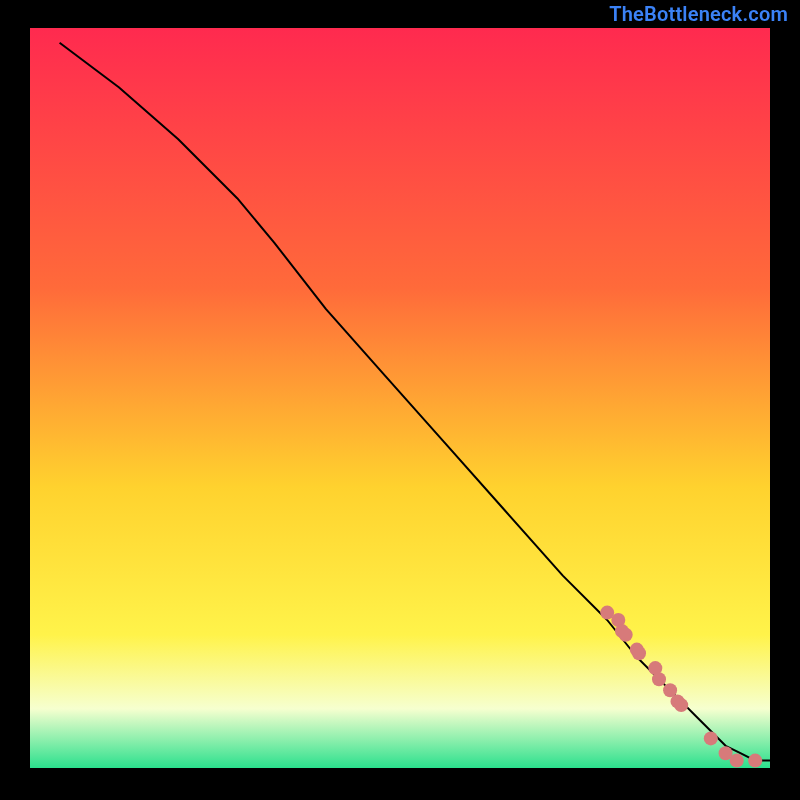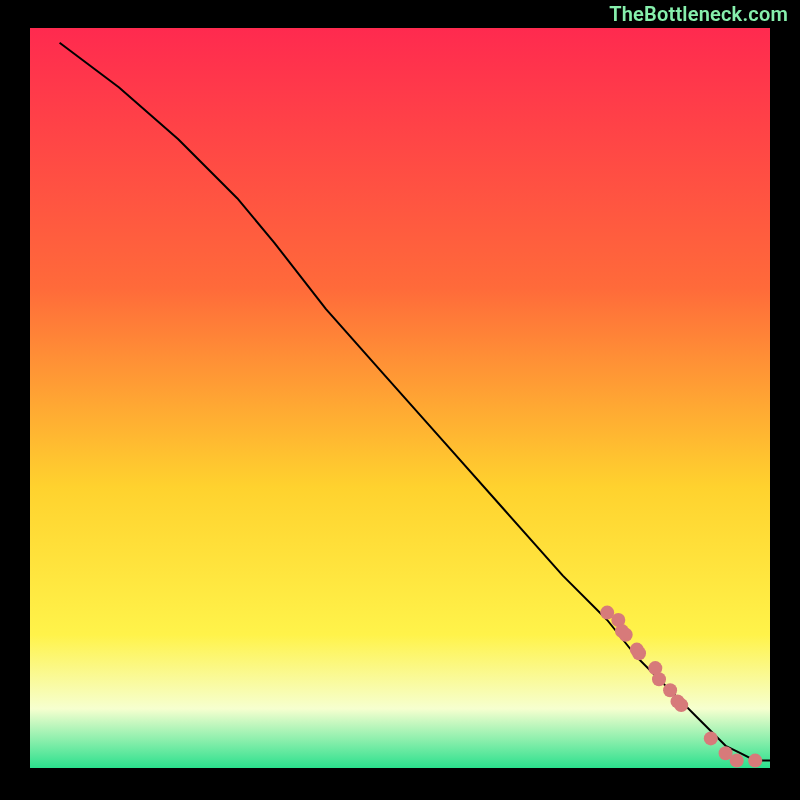--- a/index.html
+++ b/index.html
@@ -16,21 +16,21 @@
     width: 800px;
     height: 800px;
     background: #000;
   }
   .attribution {
     position: absolute;
     top: 2px;
     right: 12px;
     font-size: 20px;
     font-weight: 600;
-    color: #86efac;
+    color: #3b82f6;
     letter-spacing: 0.2px;
   }
   .plot {
     position: absolute;
     left: 30px;
     top: 28px;
     width: 740px;
     height: 740px;
   }
   .plot svg { display: block; }

